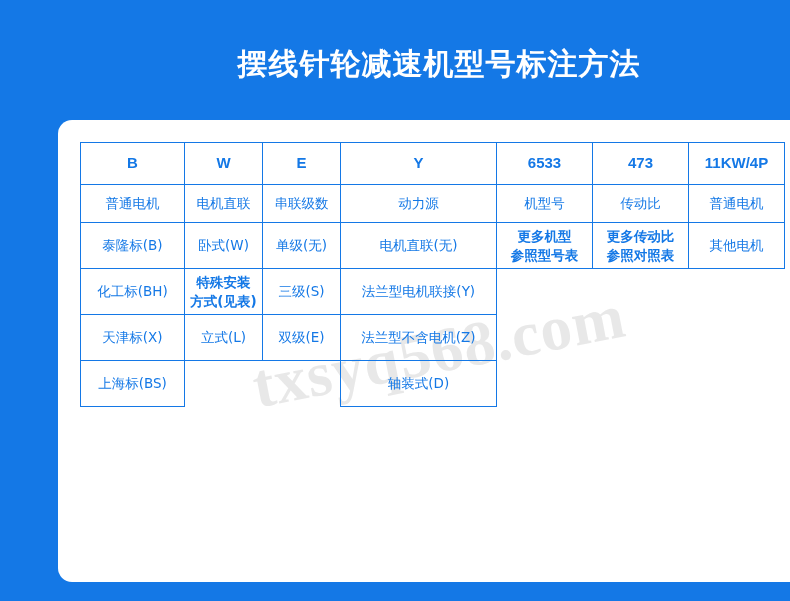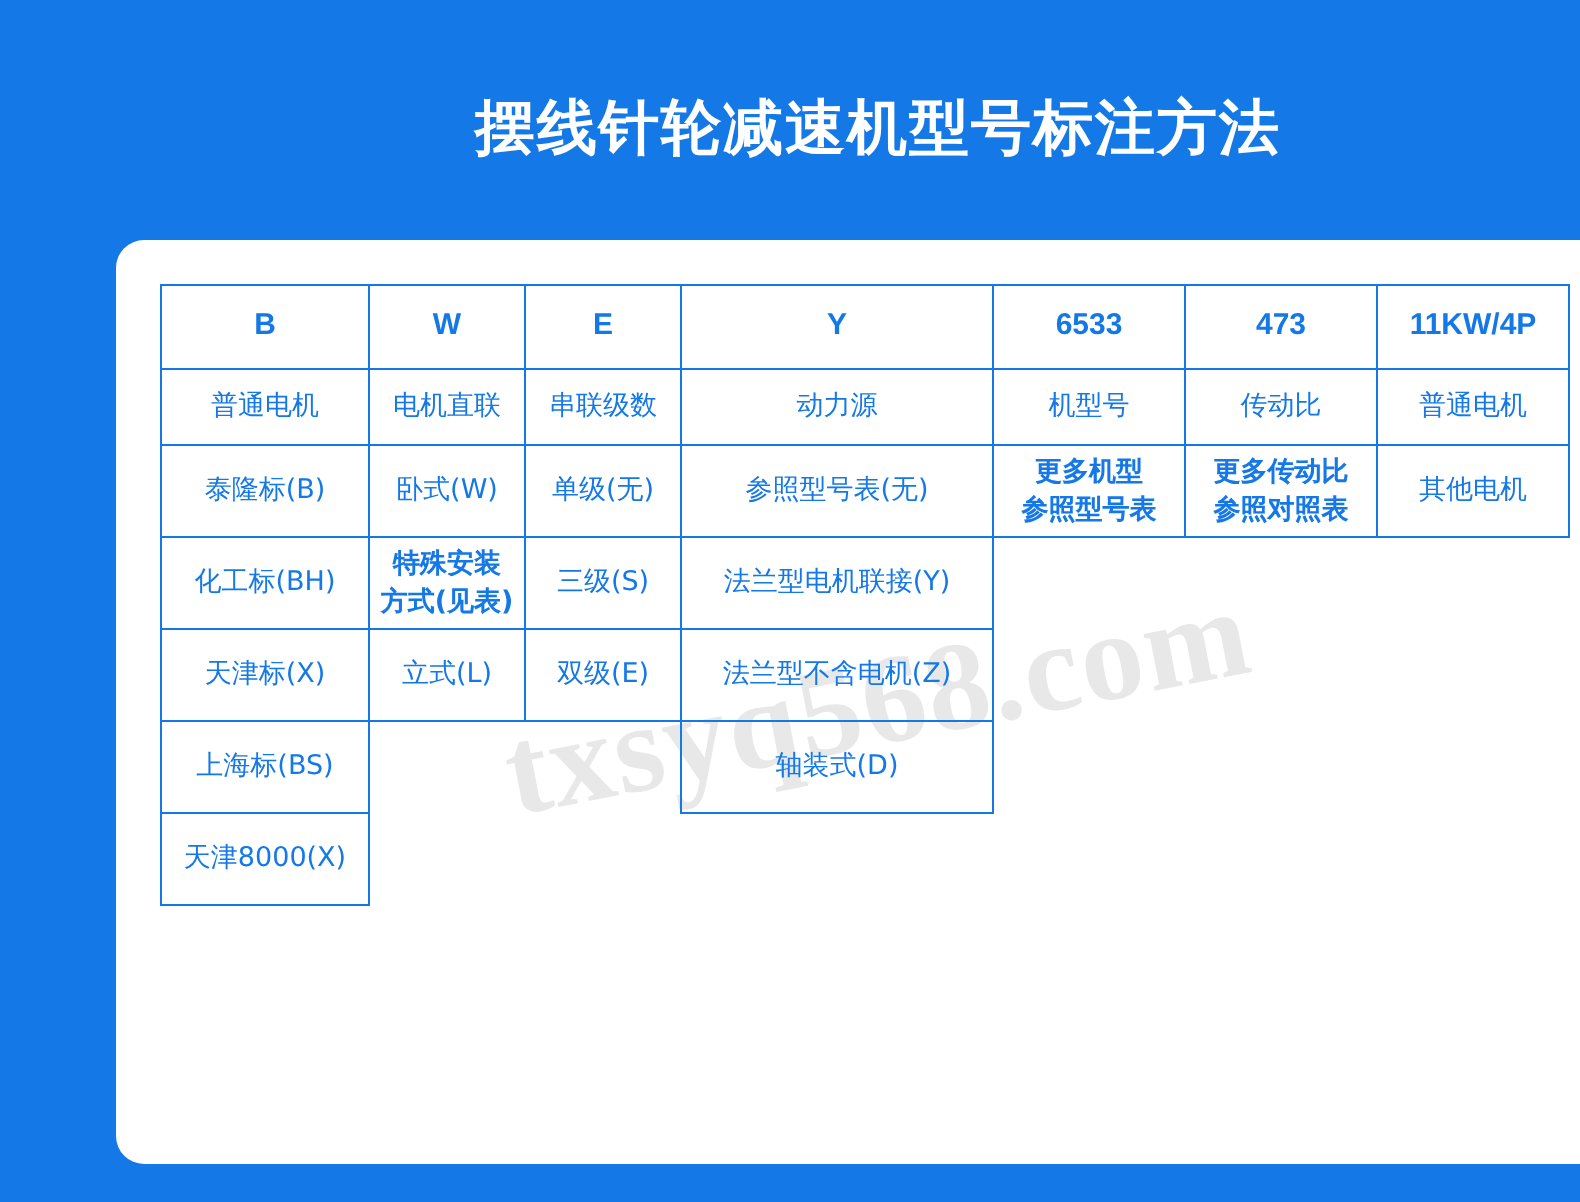--- a/index.html
+++ b/index.html
@@ -145,21 +145,21 @@
           <td class="sub">动力源</td>
           <td class="sub">机型号</td>
           <td class="sub">传动比</td>
           <td class="sub">普通电机</td>
         </tr>
 
         <tr>
           <td>泰隆标(B)</td>
           <td>卧式(W)</td>
           <td>单级(无)</td>
-          <td>参照型号表(无)</td>
+          <td>电机直联(无)</td>
           <td class="two-line">更多机型<br>参照型号表</td>
           <td class="two-line">更多传动比<br>参照对照表</td>
           <td>其他电机</td>
         </tr>
 
         <tr>
           <td>化工标(BH)</td>
           <td class="two-line">特殊安装<br>方式(见表)</td>
           <td>三级(S)</td>
           <td>法兰型电机联接(Y)</td>
@@ -182,27 +182,18 @@
           <td>上海标(BS)</td>
           <td class="empty"></td>
           <td class="empty"></td>
           <td>轴装式(D)</td>
           <td class="empty"></td>
           <td class="empty"></td>
           <td class="empty"></td>
         </tr>
 
 
-        <tr>
-          <td>天津8000(X)</td>
-          <td class="empty"></td>
-          <td class="empty"></td>
-          <td class="empty"></td>
-          <td class="empty"></td>
-          <td class="empty"></td>
-          <td class="empty"></td>
-        </tr>
 
       </tbody>
     </table>
 
   </div>
 </div>
 
 </body></html>

